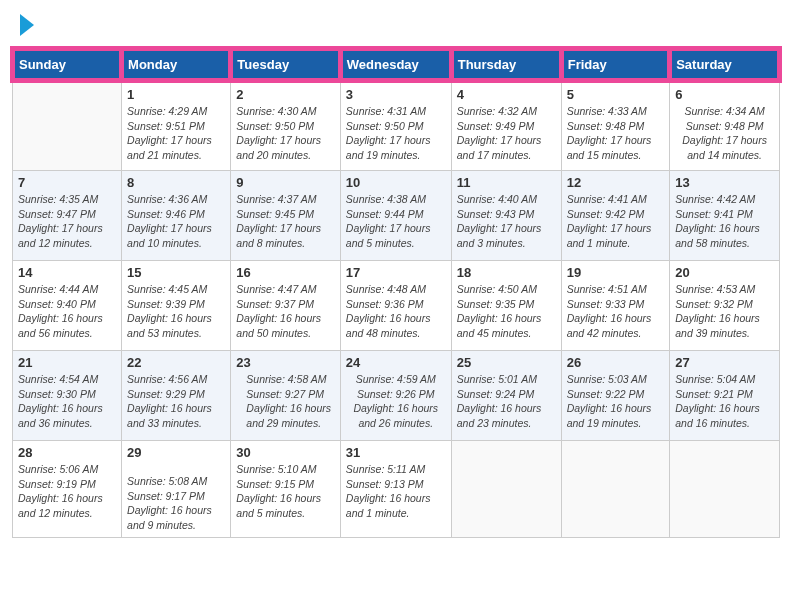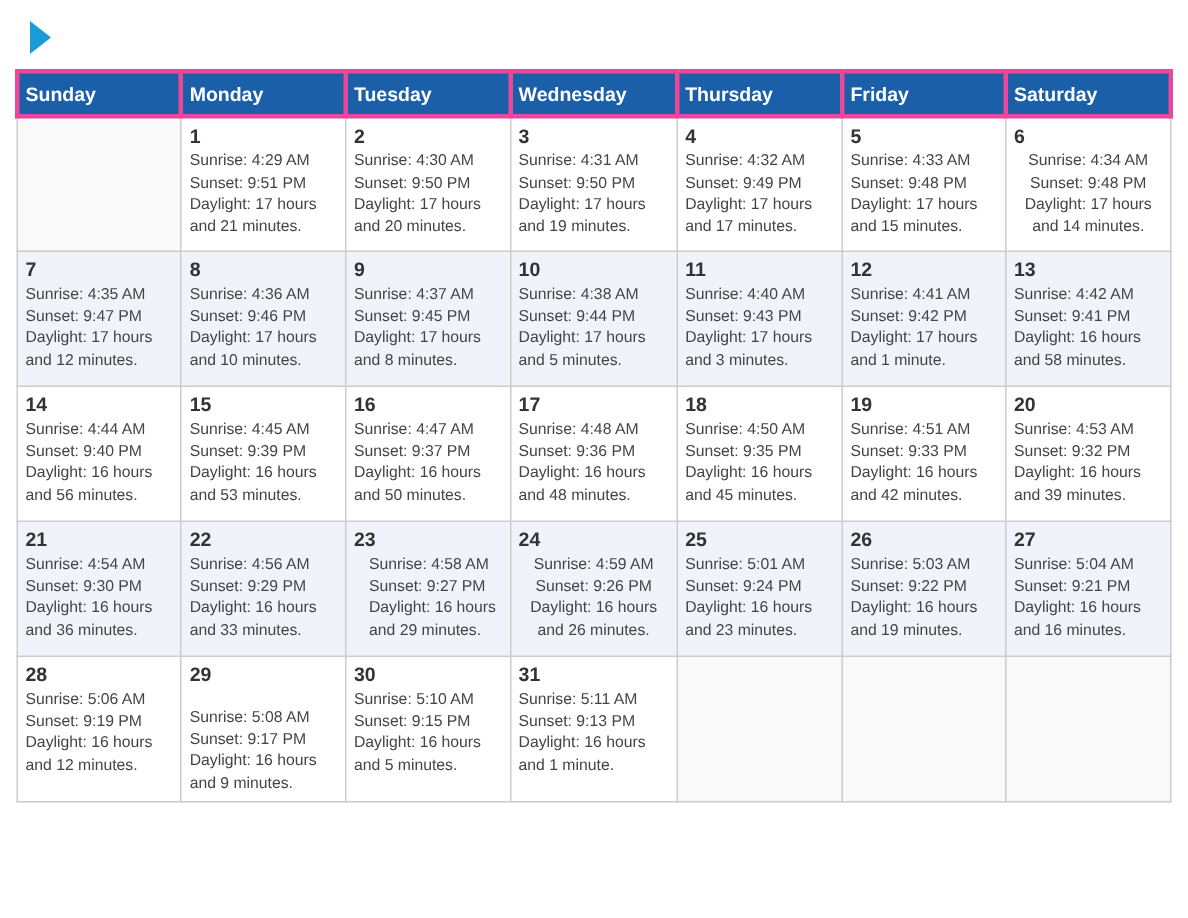--- a/index.html
+++ b/index.html
@@ -58,41 +58,42 @@
       border-collapse: collapse;
       font-size: 11px;
     }
     .calendar th {
       background-color: #1a5fa8;
       color: #fff;
       font-size: 13px;
       font-weight: bold;
       padding: 6px 4px;
       text-align: left;
-      border: 3px solid #ec4899;
+      border: 5px solid #ec4899;
     }
     .calendar td {
       border: 1px solid #ccc;
       vertical-align: top;
       padding: 4px 5px;
       width: 113px;
       min-height: 90px;
       height: 90px;
     }
     .day-num {
       font-size: 13px;
       font-weight: bold;
       color: #333;
       display: block;
       margin-bottom: 2px;
     }
     .cell-text {
       color: #444;
       font-size: 10.5px;
       line-height: 1.4;
+      font-style: italic;
     }
     .empty-cell {
       background: #f9f9f9;
     }
     .row-shaded td {
       background: #f0f4fa;
     }
   </style>
 </head>
 <body>

